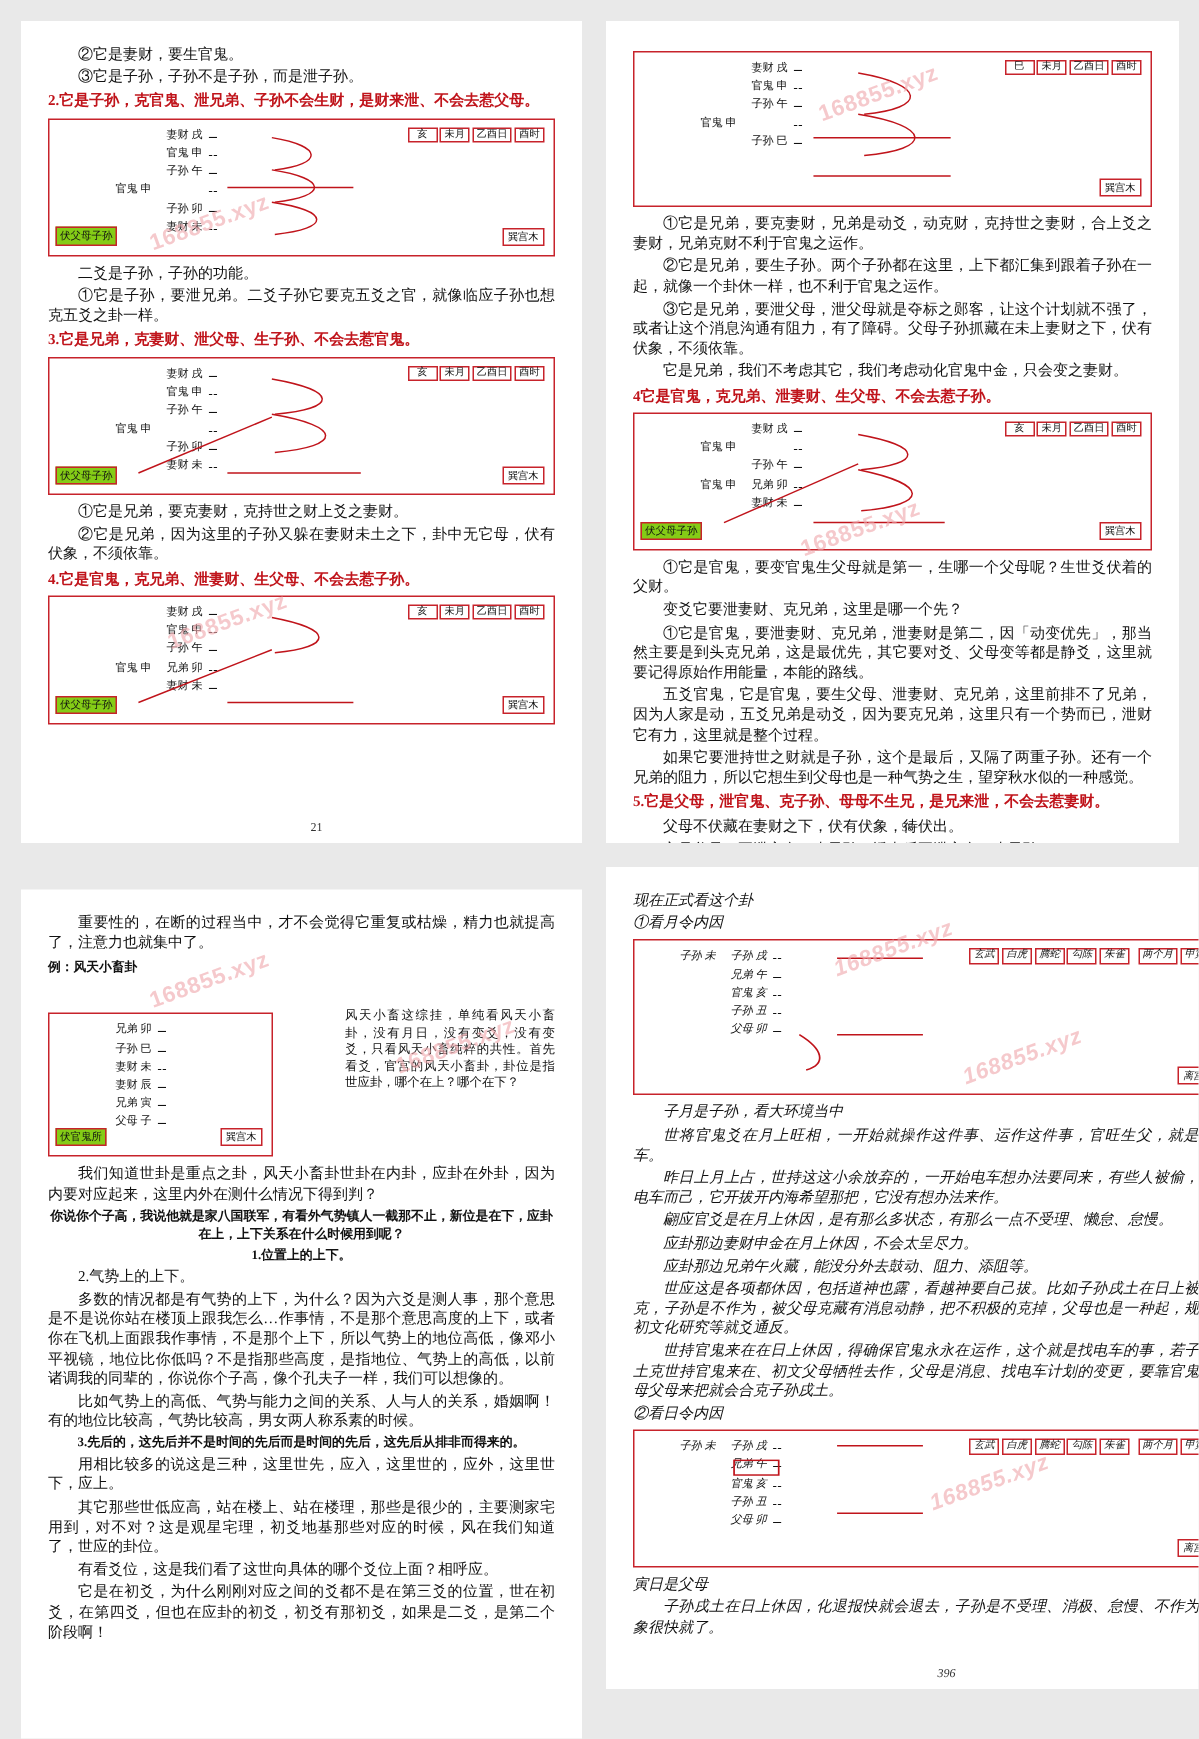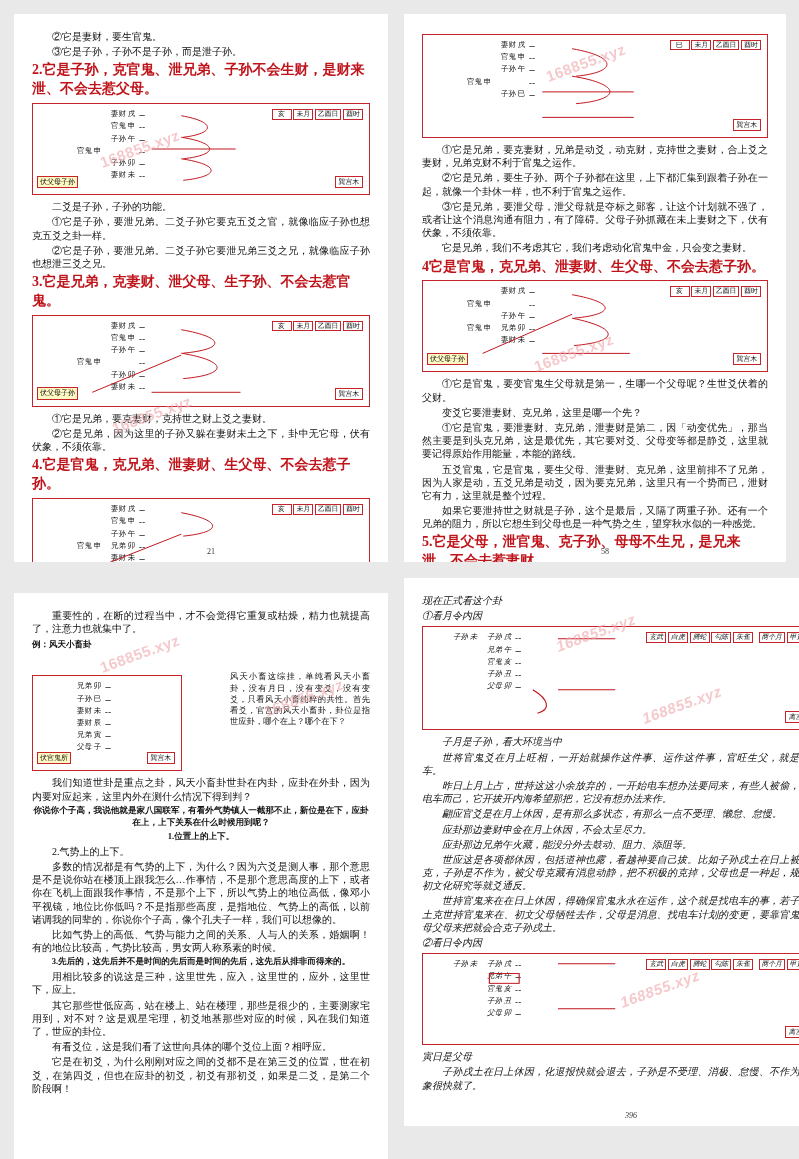--- a/index.html
+++ b/index.html
@@ -30,21 +30,21 @@
     font-size:10px;
     line-height:1.32;
     text-align:justify;
     text-indent:2em;
   }
   p.t.ni{text-indent:0;}
   p.b{
     font-weight:bold;
     color:#c0141b;
     text-indent:0;
-    font-size:14px;
+    font-size:10px;
     margin:3px 0 3px 0;
     line-height:1.35;
   }
   p.hd{
     font-size:8.6px;
     font-weight:bold;
     text-indent:0;
     margin:2px 0;
     text-align:center;
   }
@@ -79,21 +79,21 @@
   .dia .rows .r .gz{display:inline-block;min-width:26px;}
   .dia .rows .r .yy{display:inline-block;width:10px;text-align:center;color:#111;}
   .dia .leftbox{
     position:absolute;
     left:4px;bottom:6px;
     font-size:7px;
     border:1px solid #c7232b;
     padding:1px 2px;
     line-height:1.2;
     color:#111;
-    background:#fef9c3;
+    background:#84cc16;
   }
   .dia .rightcol{
     position:absolute;
     right:6px;top:5px;
     font-size:6.8px;
     line-height:1.25;
     text-align:center;
   }
   .dia .rightcol .cell{
     border:1px solid #c7232b;
@@ -157,21 +157,20 @@
       <svg viewBox="0 0 340 92" preserveAspectRatio="none">
         <path d="M150 12 C185 18 185 30 152 34" stroke="#c0141b" fill="none" stroke-width="1"></path>
         <path d="M150 34 C188 40 188 52 152 56" stroke="#c0141b" fill="none" stroke-width="1"></path>
         <path d="M150 56 C190 62 190 74 152 78" stroke="#c0141b" fill="none" stroke-width="1"></path>
         <path d="M120 46 L205 46" stroke="#c0141b" fill="none" stroke-width="1"></path>
       </svg>
     </div>
 
     <p class="t">二爻是子孙，子孙的功能。</p>
     <p class="t">①它是子孙，要泄兄弟。二爻子孙它要克五爻之官，就像临应子孙也想克五爻之卦一样。</p>
-    <p class="t">②它是子孙，要泄兄弟。二爻子孙它要泄兄弟三爻之兄，就像临应子孙也想泄三爻之兄。</p>
     <p class="b">3.它是兄弟，克妻财、泄父母、生子孙、不会去惹官鬼。</p>
 
     <div class="dia">
       <div class="rows">
         <div class="r"><span class="lab"></span><span class="gz">妻财 戌</span><span class="yy">⚊</span></div>
         <div class="r"><span class="lab"></span><span class="gz">官鬼 申</span><span class="yy">⚋</span></div>
         <div class="r"><span class="lab"></span><span class="gz">子孙 午</span><span class="yy">⚊</span></div>
         <div class="r"><span class="lab">官鬼 申</span><span class="gz"></span><span class="yy">⚋</span></div>
         <div class="r"><span class="lab"></span><span class="gz">子孙 卯</span><span class="yy">⚊</span></div>
         <div class="r"><span class="lab"></span><span class="gz">妻财 未</span><span class="yy">⚋</span></div>

